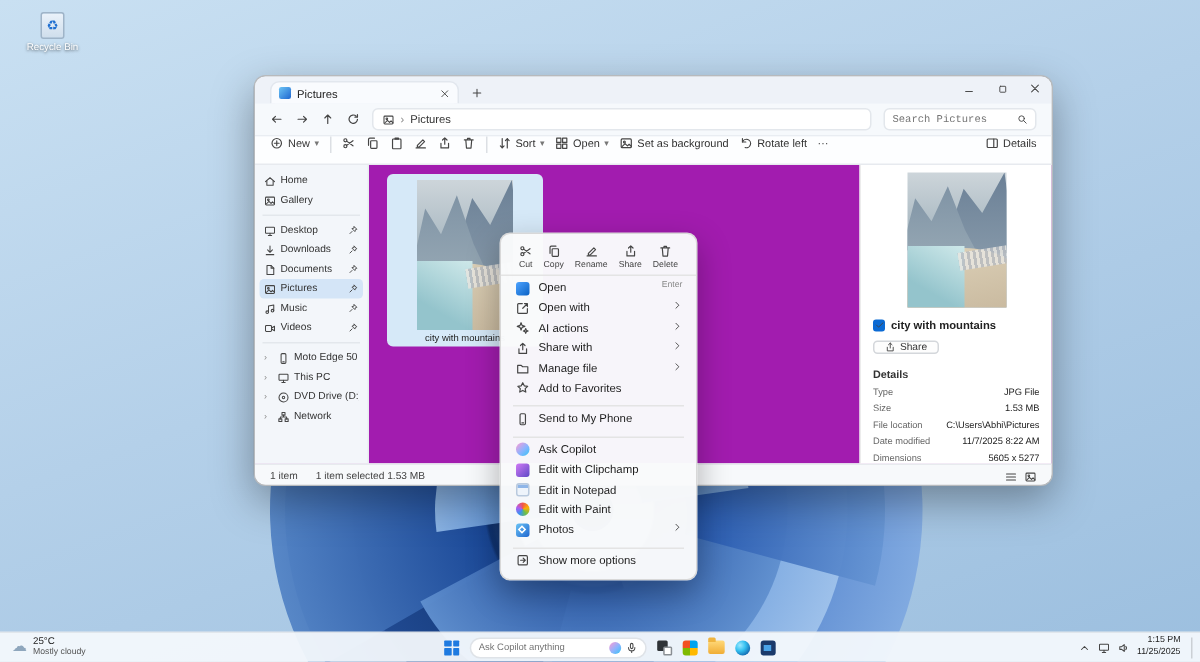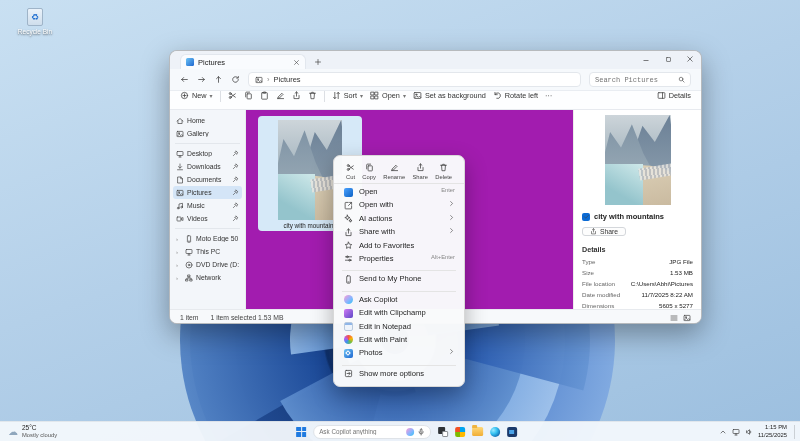--- a/index.html
+++ b/index.html
@@ -685,33 +685,35 @@
           </svg>
         </span>
       <span class="mlab">Share with</span>
       <svg class="ic s7 lt">
           <use href="#i-chevr"></use>
         </svg>
     </div>
     <div class="mi">
       <span class="mic">
           <svg class="ic s9">
+            <use href="#i-folder"></use>
+          </svg>
+        </span>
+      <span class="mlab">Manage file</span>
+      <svg class="ic s7 lt">
+          <use href="#i-chevr"></use>
+        </svg>
+    </div>
+    <div class="mi">
+      <span class="mic">
+          <svg class="ic s9">
             <use href="#i-star"></use>
           </svg>
         </span>
       <span class="mlab">Add to Favorites</span>
-    </div>
-    <div class="mi">
-      <span class="mic">
-          <svg class="ic s9">
-            <use href="#i-props"></use>
-          </svg>
-        </span>
-      <span class="mlab">Properties</span>
-      <span class="msc">Alt+Enter</span>
     </div>
     <div class="msep"></div>
     <div class="mi">
       <span class="mic">
           <svg class="ic s9">
             <use href="#i-phone"></use>
           </svg>
         </span>
       <span class="mlab">Send to My Phone</span>
     </div>

